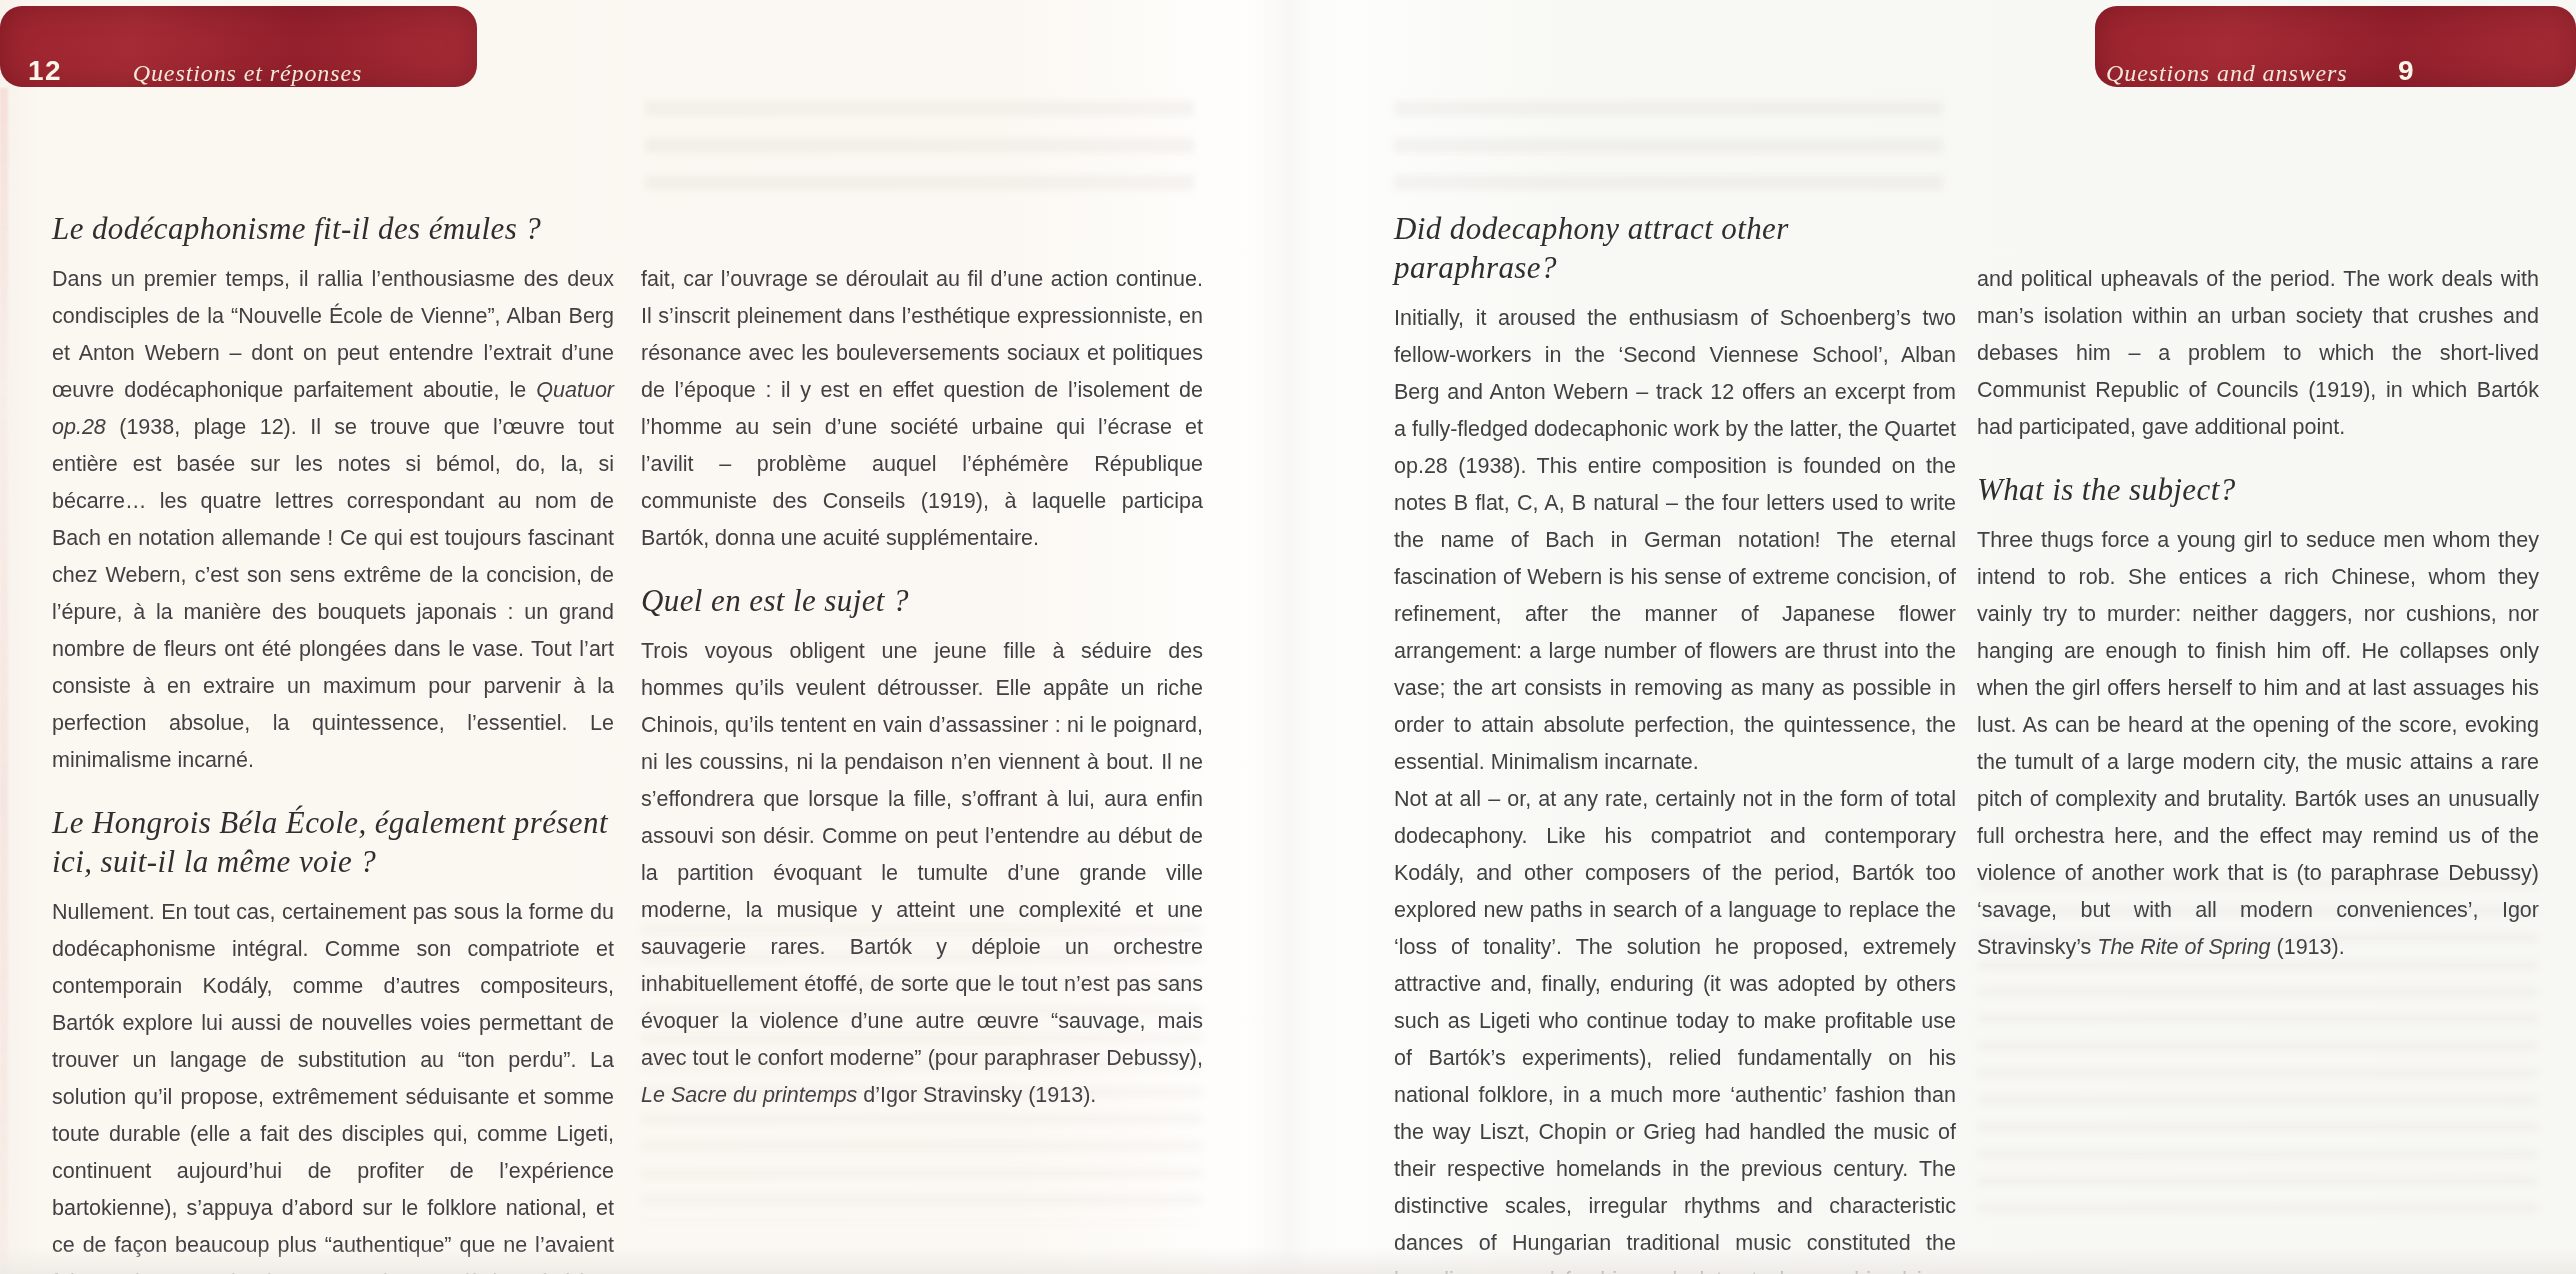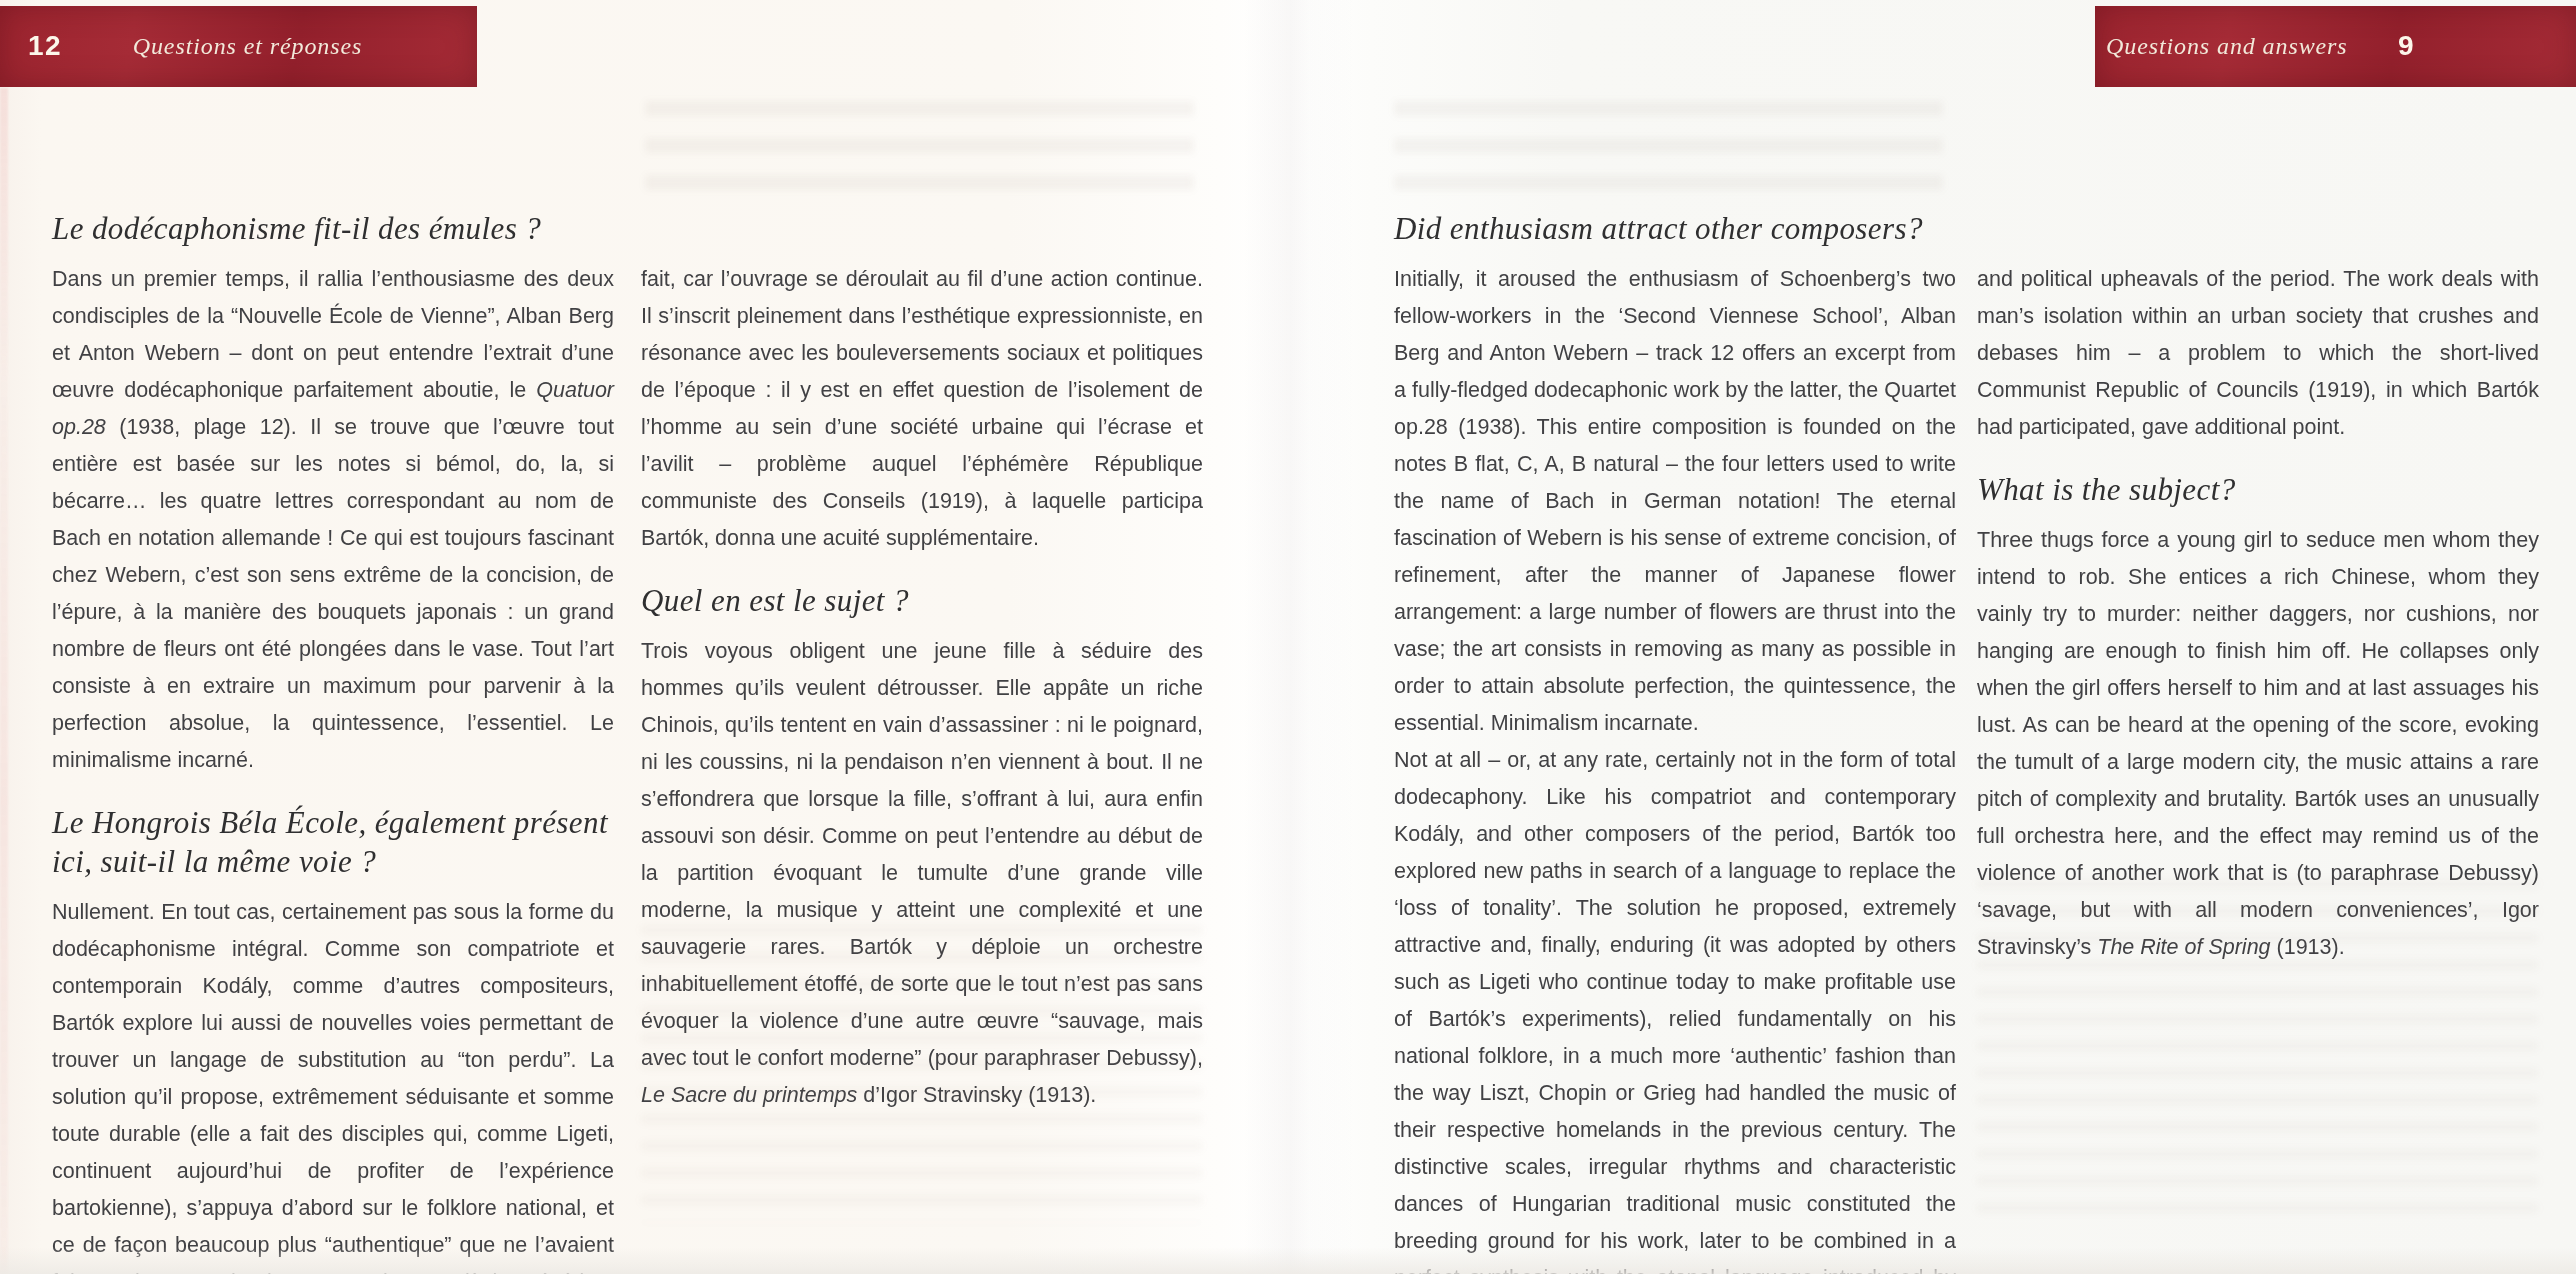--- a/index.html
+++ b/index.html
@@ -20,22 +20,23 @@
     background:linear-gradient(90deg,#ffffff 0px,#fcfcfa 82px,var(--page-right-bg,#f8f8f5) 275px,#f7f7f4 100%);
   }
   .gutter-shadow {
     position:absolute; top:0; bottom:0; left:1243px; width:114px; pointer-events:none;
     background:linear-gradient(90deg, rgba(130,110,100,0) 0%, rgba(130,110,100,0.055) 42%, rgba(130,110,100,0.02) 58%, rgba(130,110,100,0) 100%);
   }
   .banner {
     position:absolute; top:5.5px; height:81px;
     background:linear-gradient(100deg,#9c242f 0%, var(--banner-red,#a52b36) 28%, #93202c 62%, var(--banner-red,#a52b36) 100%);
     box-shadow:inset 0 0 31px rgba(55,0,12,0.28);
-    display:flex; align-items:center;
+    display:flex; align-items:flex-end;
     color:var(--banner-text,#f2e9da);
+    border-radius:22px;
   }
   .banner-left { left:0; width:477px; }
   .banner-right { left:806px; right:0; }
   .page-num {
     font-weight:700; font-size:28px; letter-spacing:1.4px; color:#fcf6ea;
   }
   .banner-left .page-num { margin-left:28px; }
   .banner-title {
     font-family:"Liberation Serif","DejaVu Serif",serif;
     font-size:24px; letter-spacing:0.9px; white-space:nowrap;font-style:italic;
@@ -109,21 +110,21 @@
         <p class="body-par"><span>Trois voyous obligent une jeune fille à séduire des hommes qu’ils veulent détrousser. Elle appâte un riche Chinois, qu’ils tentent en vain d’assassiner : ni le poignard, ni les coussins, ni la pendaison n’en viennent à bout. Il ne s’effondrera que lorsque la fille, s’offrant à lui, aura enfin assouvi son désir. Comme on peut l’entendre au début de la partition évoquant le tumulte d’une grande ville moderne, la musique y atteint une complexité et une sauvagerie rares. Bartók y déploie un orchestre inhabituellement étoffé, de sorte que le tout n’est pas sans évoquer la violence d’une autre œuvre “sauvage, mais avec tout le confort moderne” (pour paraphraser Debussy), </span><em>Le Sacre du printemps</em><span> d’Igor Stravinsky (1913).</span></p>
       </div>
   </div>
 
   <div class="page page-right">
     <div class="banner banner-right">
       <span class="banner-title">Questions and answers</span>
       <span class="page-num">9</span>
     </div>
     <div class="col" id="col-2">
-        <h2 class="question">Did enthusiasm attract other composers?</h2>
+        <h2 class="question">Did dodecaphony attract other paraphrase?</h2>
         <p class="body-par"><span>Initially, it aroused the enthusiasm of Schoenberg’s two fellow-workers in the ‘Second Viennese School’, Alban Berg and Anton Webern – track 12 offers an excerpt from a fully-fledged dodecaphonic work by the latter, the Quartet op.28 (1938). This entire composition is founded on the notes B flat, C, A, B natural – the four letters used to write the name of Bach in German notation! The eternal fascination of Webern is his sense of extreme concision, of refinement, after the manner of Japanese flower arrangement: a large number of flowers are thrust into the vase; the art consists in removing as many as possible in order to attain absolute perfection, the quintessence, the essential. Minimalism incarnate.</span></p>
         <p class="body-par"><span>Not at all – or, at any rate, certainly not in the form of total dodecaphony. Like his compatriot and contemporary Kodály, and other composers of the period, Bartók too explored new paths in search of a language to replace the ‘loss of tonality’. The solution he proposed, extremely attractive and, finally, enduring (it was adopted by others such as Ligeti who continue today to make profitable use of Bartók’s experiments), relied fundamentally on his national folklore, in a much more ‘authentic’ fashion than the way Liszt, Chopin or Grieg had handled the music of their respective homelands in the previous century. The distinctive scales, irregular rhythms and characteristic dances of Hungarian traditional music constituted the breeding ground for his work, later to be combined in a perfect synthesis with the atonal language introduced by Schoenberg and Decaux. This is the case in the steamy ballet of 1926, </span><em>The Miraculous Mandarin</em><span> (tr.11). In fact the correct description is ‘pantomime’, since the work consists of a single continuous action. It belongs wholly to the Expressionist aesthetic, well attuned to the social</span></p>
       </div>
     <div class="col col-cont" id="col-3">
         <p class="body-par"><span>and political upheavals of the period. The work deals with man’s isolation within an urban society that crushes and debases him – a problem to which the short-lived Communist Republic of Councils (1919), in which Bartók had participated, gave additional point.</span></p>
         <h2 class="question">What is the subject?</h2>
         <p class="body-par"><span>Three thugs force a young girl to seduce men whom they intend to rob. She entices a rich Chinese, whom they vainly try to murder: neither daggers, nor cushions, nor hanging are enough to finish him off. He collapses only when the girl offers herself to him and at last assuages his lust. As can be heard at the opening of the score, evoking the tumult of a large modern city, the music attains a rare pitch of complexity and brutality. Bartók uses an unusually full orchestra here, and the effect may remind us of the violence of another work that is (to paraphrase Debussy) ‘savage, but with all modern conveniences’, Igor Stravinsky’s </span><em>The Rite of Spring</em><span> (1913).</span></p>
       </div>
   </div>
 

